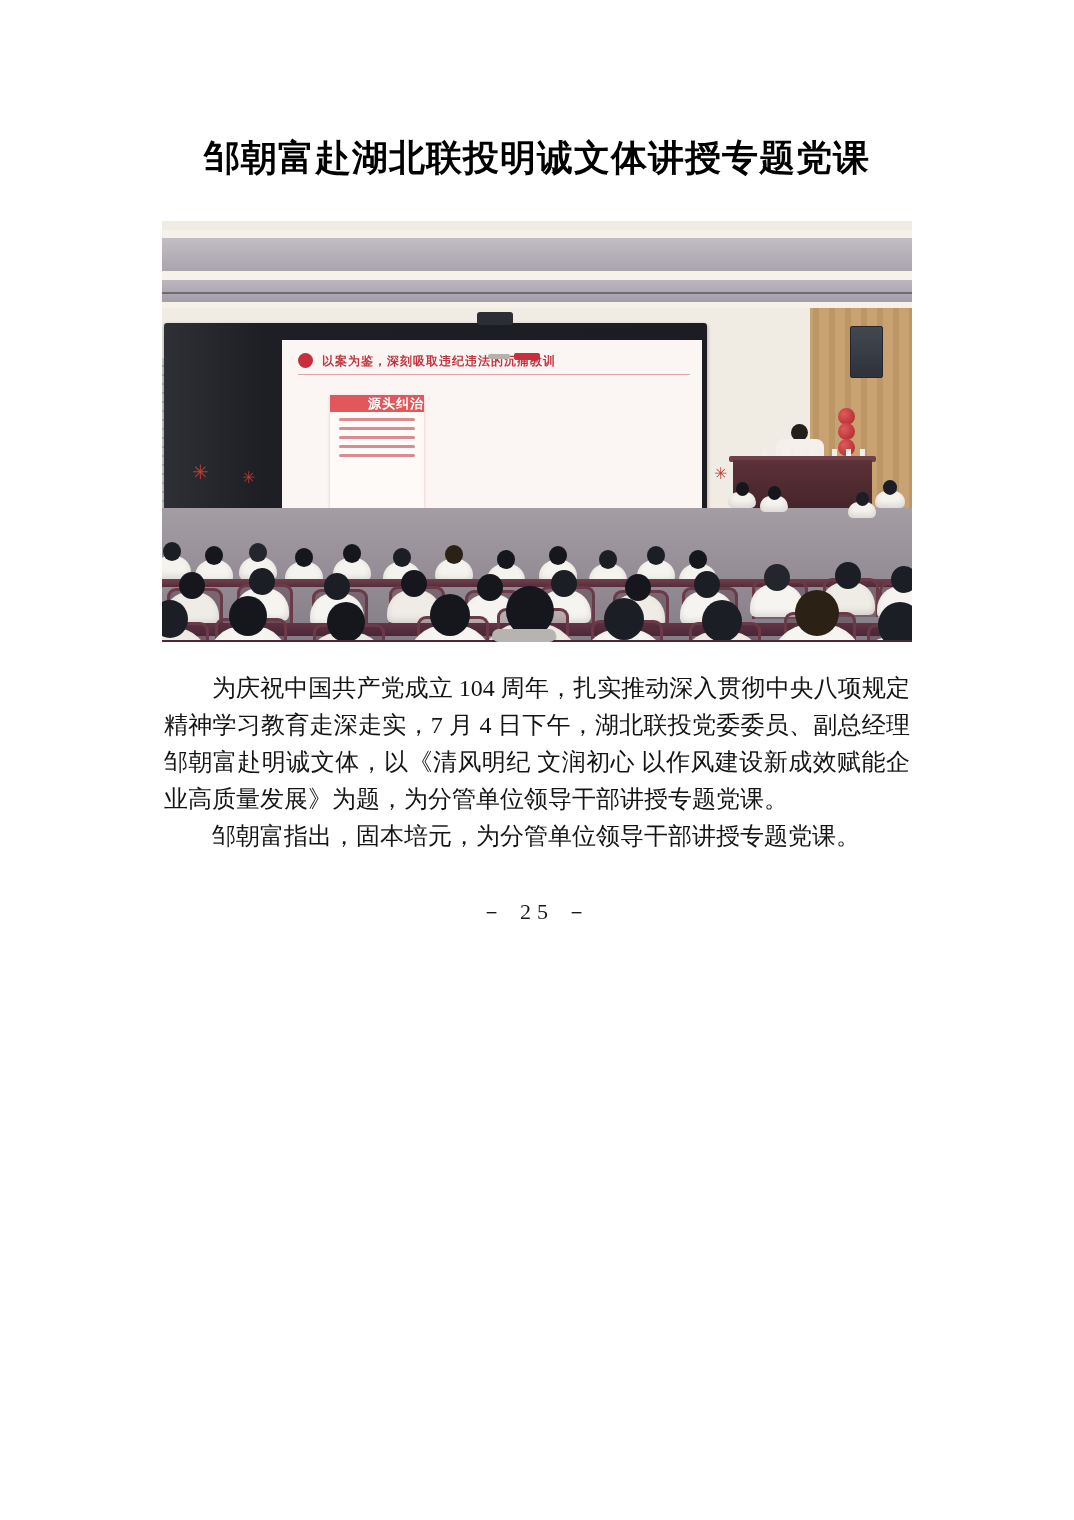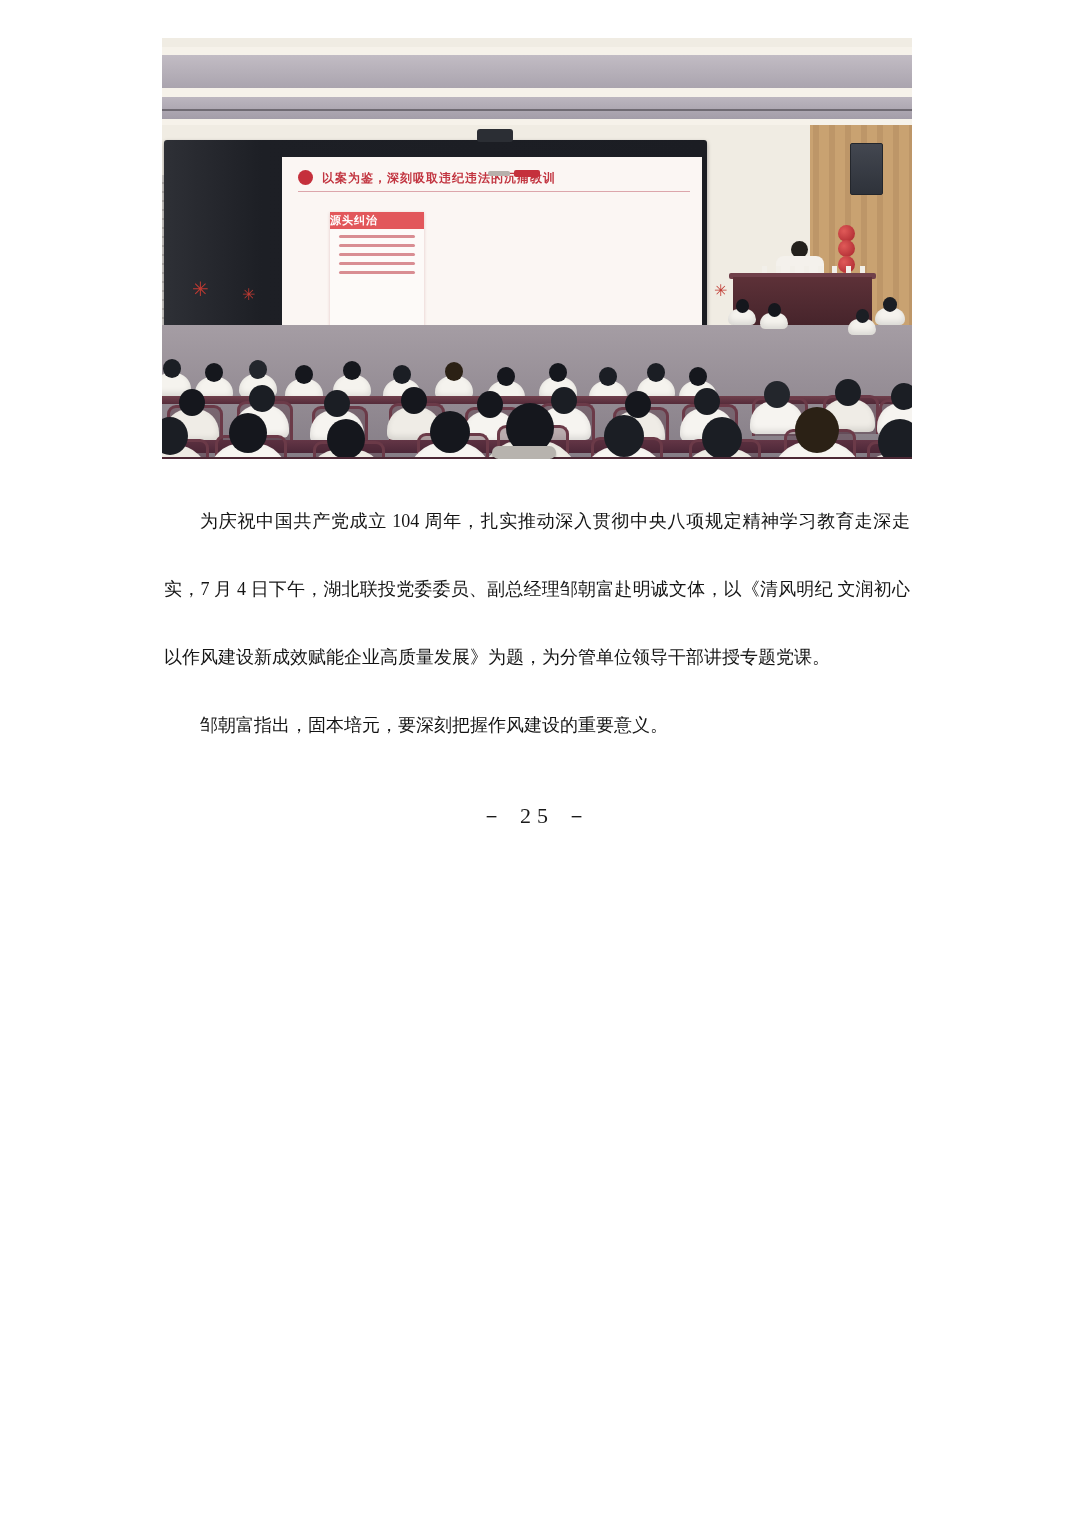--- a/index.html
+++ b/index.html
@@ -44,21 +44,21 @@
   .speakerbox{left:688px;top:96px;width:31px;height:50px;background:linear-gradient(180deg,#434750,#2e323a);border:1px solid #23262c;border-radius:2px;}
   
   .screen{left:2px;top:93px;width:543px;height:237px;background:linear-gradient(90deg,#2e3036,#1d1f25 18%,#1b1d23);border-radius:3px;box-shadow:0 2px 4px rgba(0,0,0,.35);}
   .slide{position:absolute;left:118px;top:17px;width:420px;height:220px;background:#fbf6f3;overflow:hidden;}
   .slide-titlerow{position:absolute;left:16px;top:12px;right:12px;height:22px;border-bottom:1px solid #dca6ab;}
   .slide-bullet{position:absolute;left:0;top:1px;width:15px;height:15px;border-radius:50%;background:#c5303c;}
   .slide-title{position:absolute;left:24px;top:1px;font-size:12px;letter-spacing:1px;color:#c23540;white-space:nowrap;font-weight:700;}
   .chip-g{position:absolute;left:190px;top:2px;width:22px;height:5px;background:#b7b1ac;border-radius:2px;}
   .chip-r{position:absolute;left:216px;top:1px;width:26px;height:7px;background:#c5303c;border-radius:2px;}
   .card{position:absolute;top:55px;width:94px;height:118px;background:#fdfaf8;box-shadow:0 1px 3px rgba(160,60,60,.25);}
-  .card .hd{height:17px;color:#fff;font-size:11px;line-height:17px;text-align:left;letter-spacing:1px;font-weight:700;overflow:hidden;}
+  .card .hd{height:17px;color:#fff;font-size:13px;line-height:17px;text-align:right;letter-spacing:1px;font-weight:700;overflow:hidden;}
   .card .tl{height:3px;margin:6px 9px 0 9px;background:#d98d92;border-radius:2px;}
   .platform{position:absolute;left:38px;top:175px;width:350px;height:34px;background:linear-gradient(180deg,#e8545a,#c0262f);border-radius:8px 8px 3px 3px;}
   .platform-top{position:absolute;left:26px;top:168px;width:374px;height:14px;background:#ee5f64;border-radius:50%;}
   .platform-base{position:absolute;left:30px;top:200px;width:380px;height:14px;background:linear-gradient(180deg,#c82b33,#a01d25);border-radius:3px;}
   .nav-arrows{position:absolute;right:14px;bottom:8px;font-size:10px;color:#9a9a9a;font-family:"DejaVu Sans",sans-serif;}
   .camera{left:315px;top:82px;width:36px;height:13px;background:#2b2e34;border-radius:3px;}
   
   .sp-head{left:629px;top:194px;width:17px;height:17px;border-radius:50%;background:#23201c;}
   .sp-body{left:614px;top:209px;width:48px;height:24px;background:#f4f1ec;border-radius:8px 8px 0 0;}
   .podium{left:571px;top:230px;width:139px;height:48px;background:linear-gradient(180deg,#5d3138,#46242b);}
@@ -67,39 +67,40 @@
     background:repeating-linear-gradient(90deg,#f2efe9 0 5px,transparent 5px 14px);}
   .garland{left:676px;top:178px;width:18px;height:64px;}
   .garland i{position:absolute;left:0;width:17px;height:17px;border-radius:50%;background:radial-gradient(circle at 35% 35%,#e05a58,#a6232b);}
   
   .floor{left:0;top:278px;width:750px;height:143px;background:linear-gradient(180deg,#a59da4,#837b84);}
   .flower{color:#c03a32;font-family:"DejaVu Sans",sans-serif;line-height:1;}
   
   .body-text{
     margin:28px 164px 0 164px;
     width:746px;
-    font-size:18px;
-    line-height:68px;
+    font-size:24px;
+    line-height:37px;
     text-align:justify;
     color:#141414;
   }
   .body-text p{margin:0;text-indent:2em;}
   .page-number{
     margin-top:42px;
     text-align:center;
     font-size:22px;
     letter-spacing:6px;
     color:#1a1a1a;
   }
 </style>
 </head>
 <body>
 
 <div class="page">
 
+  <h1 class="doc-title">邹朝富赴湖北联投明诚文体讲授专题党课</h1>
 
   <figure class="photo">
 
     <div class="abs ceil">
         <div class="b1"></div>
         <div class="b2"></div>
         <div class="ln"></div>
       </div>
 
     <div class="abs window"></div>
@@ -245,18 +246,18 @@
         <div style="position: absolute; left: 633px; top: 360px; width: 44px; height: 46.2px; border-radius: 50%; background: rgb(43, 33, 21);"></div>
         <div style="position: absolute; left: 691.8px; top: 406.32px; width: 92.4px; height: 55px; background: rgb(238, 235, 228); border-radius: 39.6px 39.6px 6px 6px; box-shadow: rgba(0, 0, 0, 0.12) 0px -3px 6px inset;"></div>
         <div style="position: absolute; left: 716px; top: 372px; width: 44px; height: 46.2px; border-radius: 50%; background: rgb(27, 30, 36);"></div>
         <div style="position: absolute; left: 0px; top: 410px; width: 750px; height: 11px; background: linear-gradient(rgb(78, 41, 54), rgb(60, 31, 43));"></div>
         <div style="position: absolute; left: 330px; top: 399px; width: 64px; height: 13px; background: rgb(183, 179, 174); border-radius: 7px; box-shadow: rgba(0, 0, 0, 0.3) 0px 2px 2px;"></div>
       </div>
   </figure>
 
   <div class="body-text">
     <p>为庆祝中国共产党成立 104 周年，扎实推动深入贯彻中央八项规定精神学习教育走深走实，7 月 4 日下午，湖北联投党委委员、副总经理邹朝富赴明诚文体，以《清风明纪 文润初心 以作风建设新成效赋能企业高质量发展》为题，为分管单位领导干部讲授专题党课。</p>
-    <p>邹朝富指出，固本培元，要深刻把握作风建设的重要意义。</p>
+    <p>邹朝富指出，固本培元，为分管单位领导干部讲授专题党课。</p>
   </div>
 
   <div class="page-number">－ 25 －</div>
 
 </div>
 
 </body></html>

